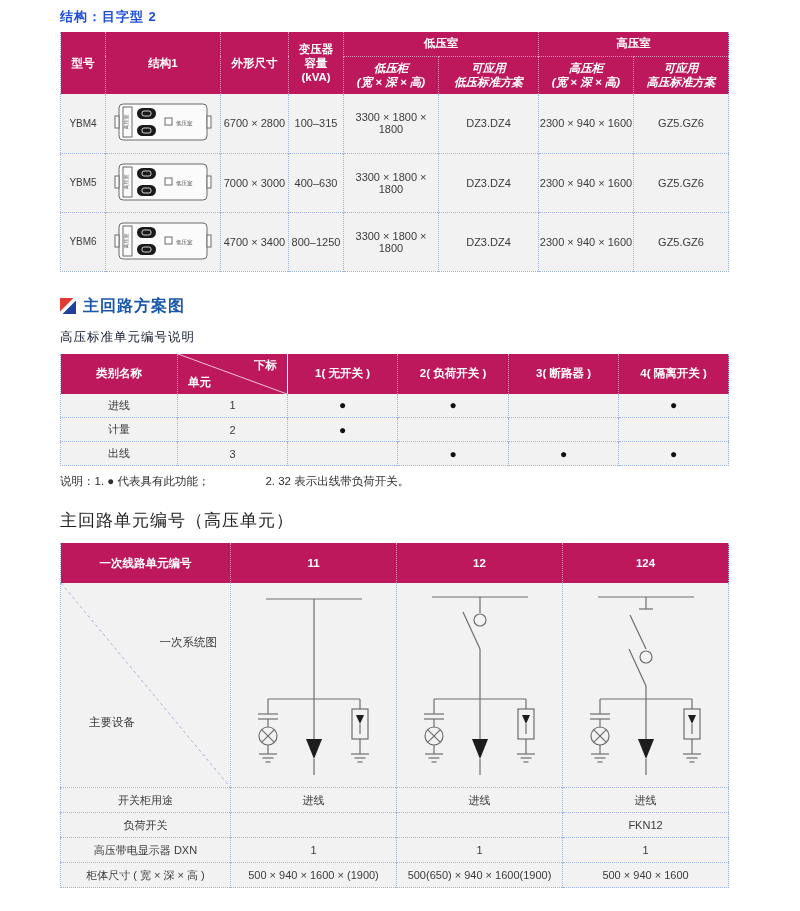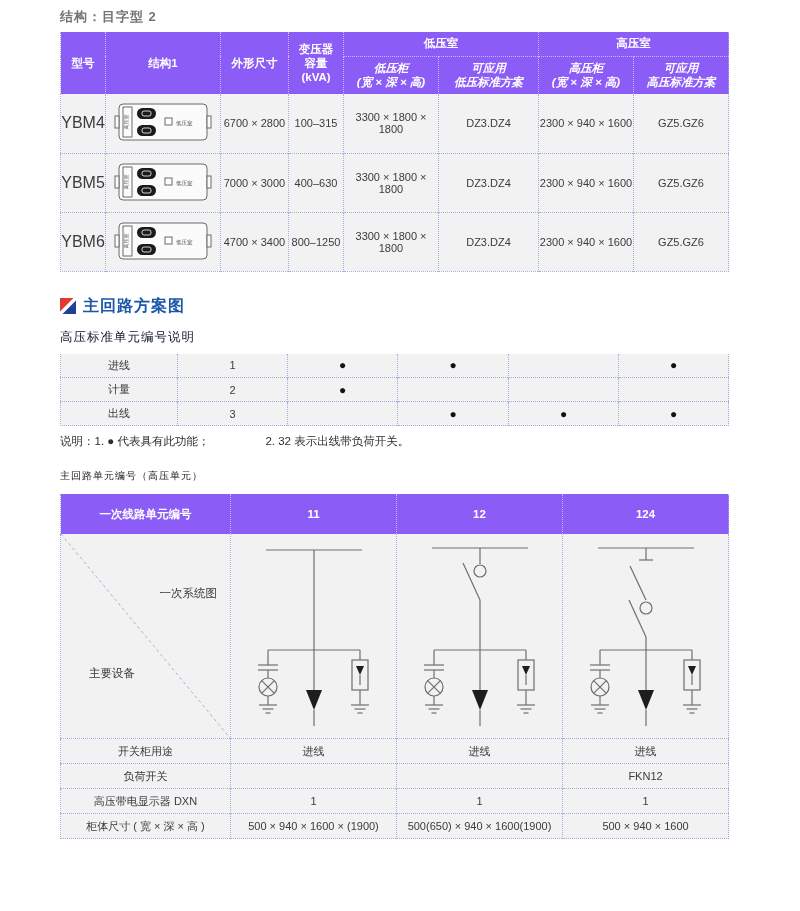--- a/index.html
+++ b/index.html
@@ -1,57 +1,57 @@
 <!DOCTYPE html>
 <html><head>
 <meta charset="utf-8">
 <style>
   * { box-sizing: border-box; margin: 0; padding: 0; }
   body { width: 800px; height: 911px; background: #ffffff; font-family: "Liberation Sans", sans-serif; }
   .page { position: relative; width: 800px; height: 911px; overflow: hidden; }
   .content { position: absolute; left: 60px; top: 0; width: 668px; }
 
-  .h-structure { margin-top: 8px; font-size: 13px; font-weight: bold; color: #737373; letter-spacing: 1px; }
+  .h-structure { margin-top: 8px; font-size: 13px; font-weight: bold; color: #1d4ed8; letter-spacing: 1px; }
 
   table { border-collapse: collapse; table-layout: fixed; width: 668px; }
   .dtable { border: 1px dotted #9fb3da; border-top: none; }
-  th { background: #8b5cf6; color: #ffffff; font-weight: bold; font-size: 11.5px; text-align: center; vertical-align: middle; }
+  th { background: #be185d; color: #ffffff; font-weight: bold; font-size: 11.5px; text-align: center; vertical-align: middle; }
   th.sep { border-left: 1px dotted rgba(255,255,255,0.55); }
   th.subrow { border-top: 1px dotted rgba(255,255,255,0.55); font-style: italic; }
   td { background: #f2f2f3; color: #3b3b3b; font-size: 11px; text-align: center; vertical-align: middle;
        border-left: 1px dotted #9fb3da; border-top: 1px dotted #9fb3da; }
   td:first-child { border-left: none; }
   tr.first-body td { border-top: none; }
   .thline { display: block; line-height: 14px; }
 
   
   .t1 { margin-top: 6px; }
   .t1 .hr1 th { height: 24px; }
   .t1 .hr2 th { height: 38px; }
   .t1 td { height: 59px; }
-  .model-cell { font-size: 16px; }
+  .model-cell { font-size: 10px; }
 
   
   .sec-head { margin-top: 24px; display: flex; align-items: center; gap: 7px; }
   .sec-title { font-size: 16px; font-weight: bold; color: #1a57a8; letter-spacing: 1px; }
   .sub-head { margin-top: 12px; font-size: 12.5px; color: #0f172a; letter-spacing: 1px; }
 
   
   .t2 { margin-top: 8px; }
   .t2 th { height: 40px; }
   .t2 td { height: 24px; }
   .diag-cell { position: relative; padding: 0; }
   .diag-cell svg.diagline { position: absolute; left: 0; top: 0; width: 100%; height: 100%; }
   .diag-tr { position: absolute; top: 4px; right: 10px; }
   .diag-bl { position: absolute; bottom: 4px; left: 10px; }
   .dot-cell { font-size: 12px; color: #111111; }
 
   .note-line { margin-top: 8px; display: flex; gap: 56px; font-size: 11.5px; color: #2e2e2e; }
 
-  .h-circuit { margin-top: 20px; font-size: 10px; color: #222222; letter-spacing: 1px; }
+  .h-circuit { margin-top: 20px; font-size: 17px; color: #222222; letter-spacing: 1px; }
 
   
   .t3 { margin-top: 11px; }
   .t3 th { height: 40px; font-size: 11.5px; }
   .t3 td.body-row { height: 25px; }
   .t3 td.diagram-cell { height: 202px; padding: 0; }
   .corner-cell { position: relative; padding: 0; }
   .corner-cell .lbl-sys { position: absolute; top: 52px; right: 13px; font-size: 11.5px; color: #3b3b3b; }
   .corner-cell .lbl-eq { position: absolute; top: 132px; left: 16px; font-size: 11.5px; color: #3b3b3b; margin-left: 12px; }
 </style>
@@ -196,20 +196,34 @@
   <table class="t2 dtable">
     <colgroup>
       <col style="width:117px">
           <col style="width:110px">
           <col style="width:110px">
       <col style="width:111px">
           <col style="width:110px">
           <col style="width:110px">
     </colgroup>
     <tbody>
+          <tr>
+      <th>类别名称</th>
+      <th class="sep diag-cell">
+        <svg class="diagline" viewBox="0 0 100 100" preserveAspectRatio="none">
+          <line x1="0" y1="0" x2="100" y2="100" stroke="rgba(255,255,255,0.75)" stroke-width="1" vector-effect="non-scaling-stroke"></line>
+        </svg>
+        <span class="diag-tr">下标</span>
+        <span class="diag-bl">单元</span>
+      </th>
+      <th class="sep">1( 无开关 )</th>
+      <th class="sep">2( 负荷开关 )</th>
+      <th class="sep">3( 断路器 )</th>
+      <th class="sep">4( 隔离开关 )</th>
+    </tr>
     <tr class="first-body">
       <td>进线</td>
       <td>1</td>
       <td class="dot-cell">●</td>
       <td class="dot-cell">●</td>
       <td class="dot-cell"></td>
       <td class="dot-cell">●</td>
     </tr>
     <tr>
       <td>计量</td>

